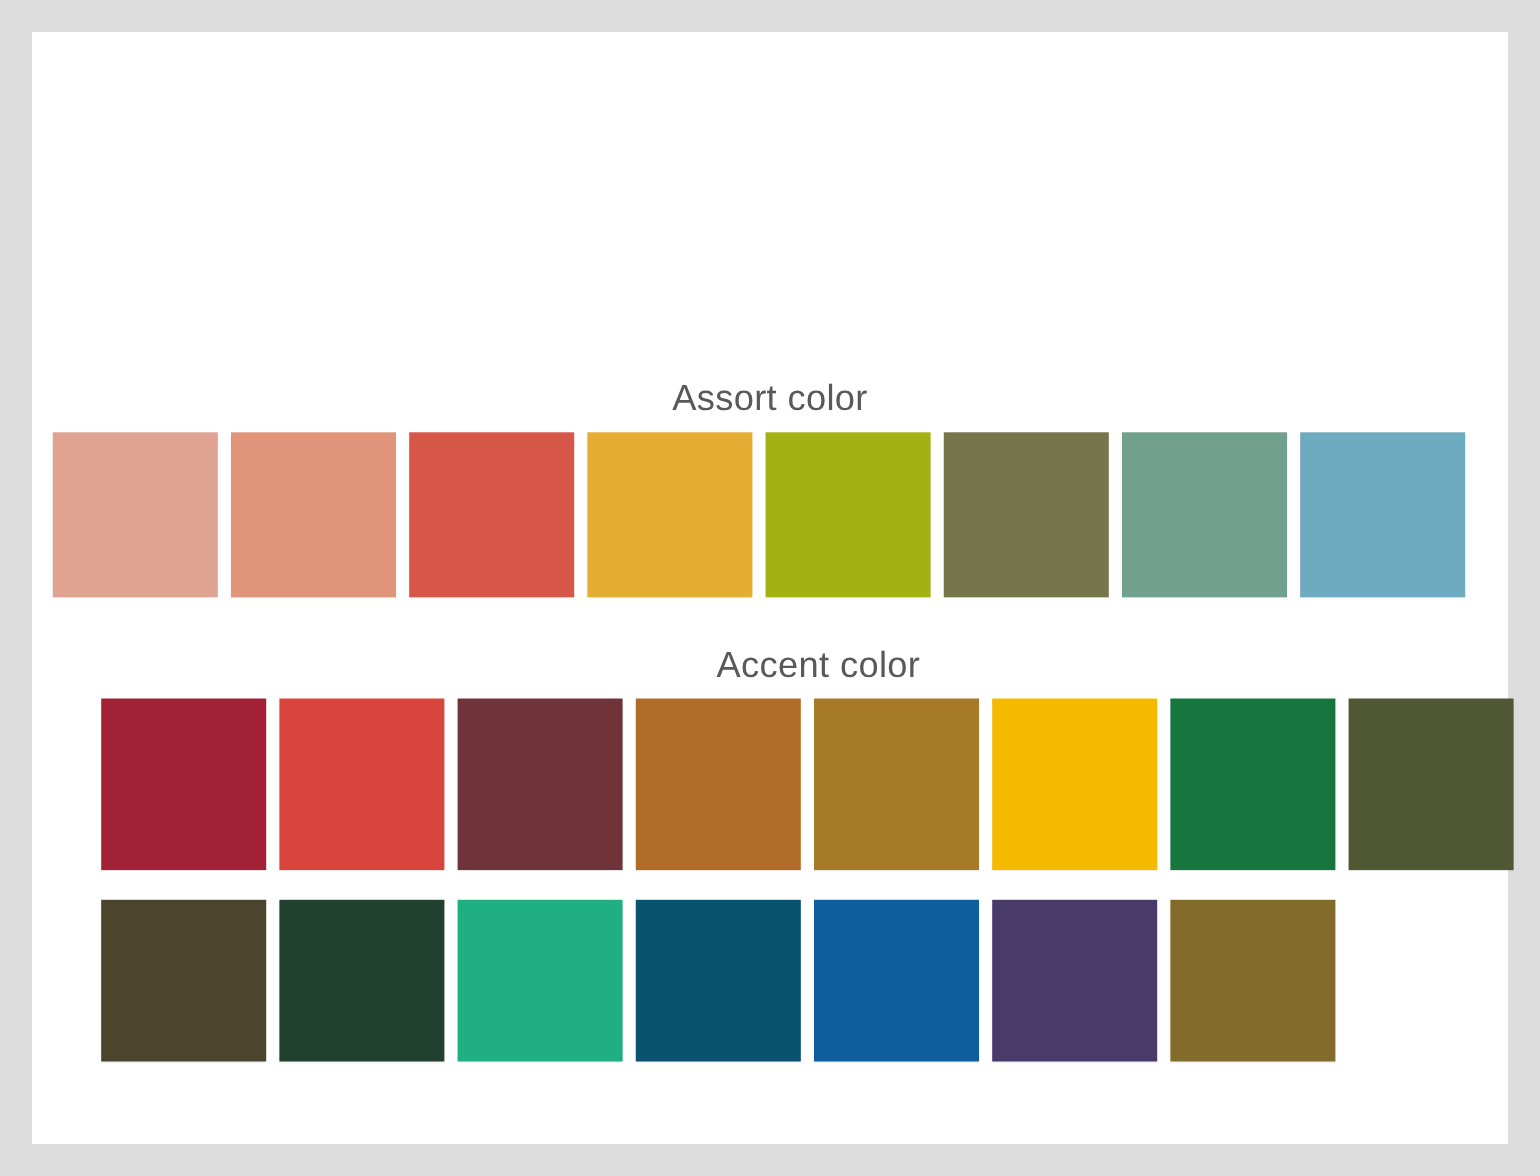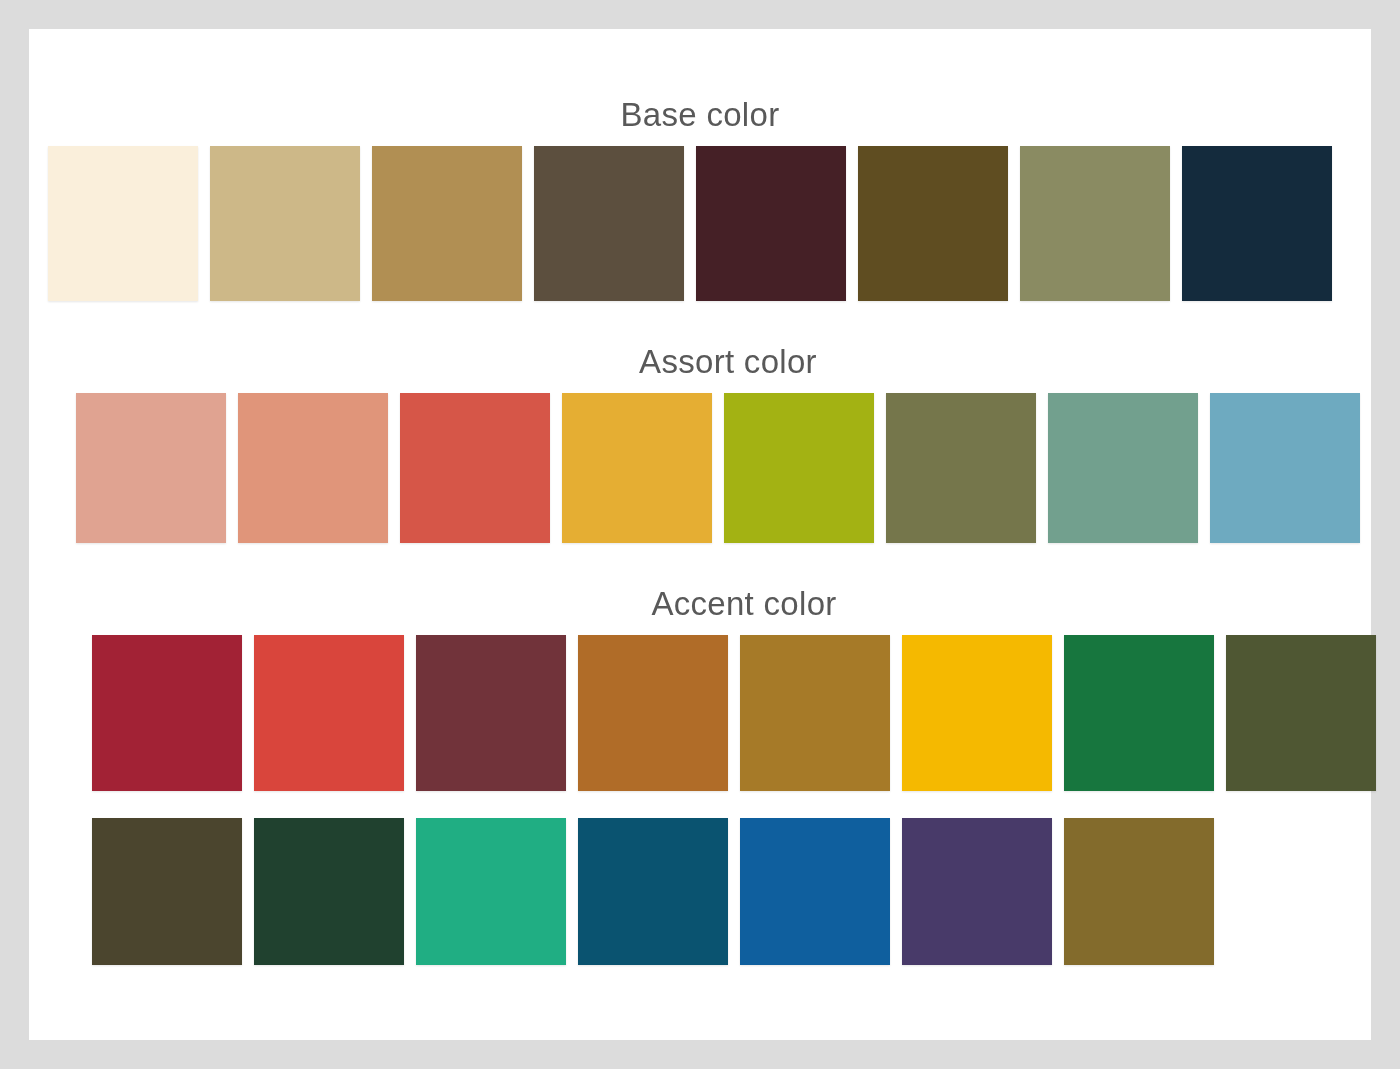--- a/index.html
+++ b/index.html
@@ -71,49 +71,36 @@
   .swatch.empty-slot {
     background: transparent;
     box-shadow: none;
   }
 
   
   #section-base        { top: 66px; }
   #section-base .swatch-row   { margin-top: 11px; }
   #section-base .swatch { height: 155px; }
 
-  #section-assort      { top: 313px; margin-left: 28px; }
+  #section-assort      { top: 313px; }
   #section-assort .swatch-row { margin-top: 11px; }
   #section-assort .swatch { height: 150px; }
 
   #section-accent      { top: 555px; padding-left: 44px; }
   #section-accent .swatch-row { margin-top: 11px; }
   #section-accent .swatch-row.row-2 { margin-top: 27px; }
   #section-accent .swatch { height: 156px; }
   #section-accent .swatch-row.row-2 .swatch { height: 147px; }
 </style>
 </head>
 <body>
 
 <div id="palette-board">
   <div id="palette-canvas">
 
-    <div class="section" id="section-base">
-      <div class="section-title">Base color</div>
-      <div class="swatch-row row-1">
-          <div class="swatch" style="background-color: rgb(250, 239, 219);"></div>
-          <div class="swatch" style="background-color: rgb(205, 184, 136);"></div>
-          <div class="swatch" style="background-color: rgb(177, 143, 83);"></div>
-          <div class="swatch" style="background-color: rgb(92, 79, 62);"></div>
-          <div class="swatch" style="background-color: rgb(69, 32, 38);"></div>
-          <div class="swatch" style="background-color: rgb(95, 77, 33);"></div>
-          <div class="swatch" style="background-color: rgb(138, 139, 98);"></div>
-          <div class="swatch" style="background-color: rgb(20, 43, 61);"></div>
-        </div>
-    </div>
 
     <div class="section" id="section-assort">
       <div class="section-title">Assort color</div>
       <div class="swatch-row row-1">
           <div class="swatch" style="background-color: rgb(224, 163, 145);"></div>
           <div class="swatch" style="background-color: rgb(224, 149, 122);"></div>
           <div class="swatch" style="background-color: rgb(214, 86, 72);"></div>
           <div class="swatch" style="background-color: rgb(229, 174, 51);"></div>
           <div class="swatch" style="background-color: rgb(163, 178, 19);"></div>
           <div class="swatch" style="background-color: rgb(117, 118, 75);"></div>

